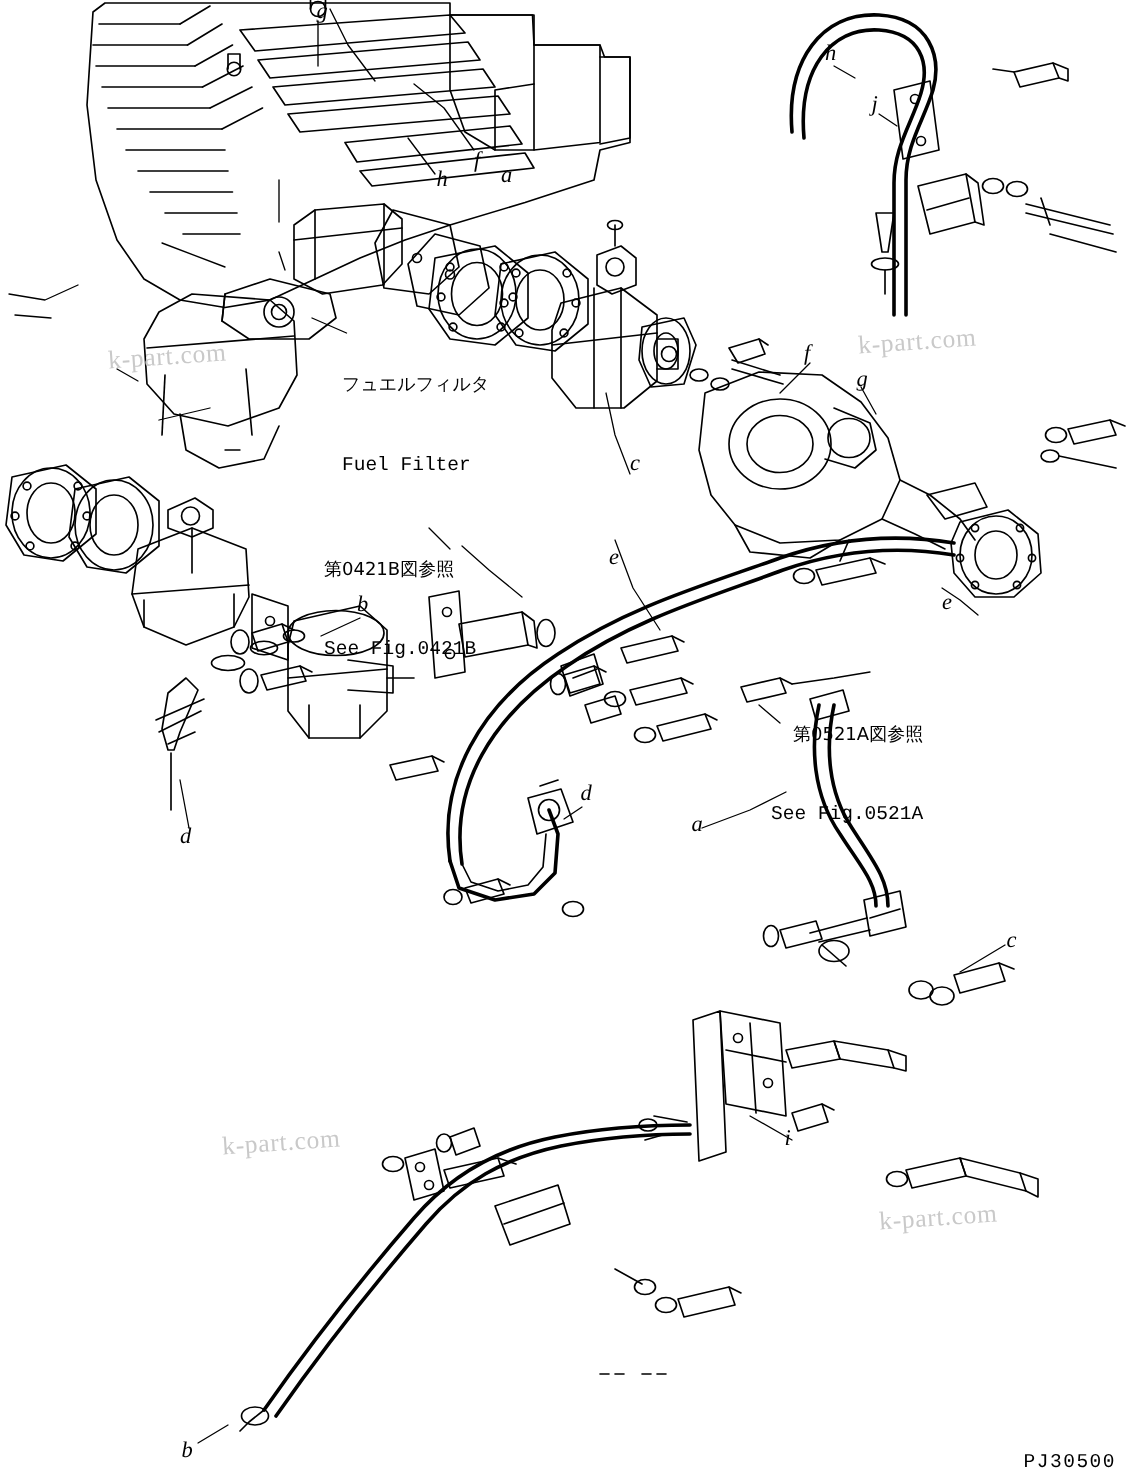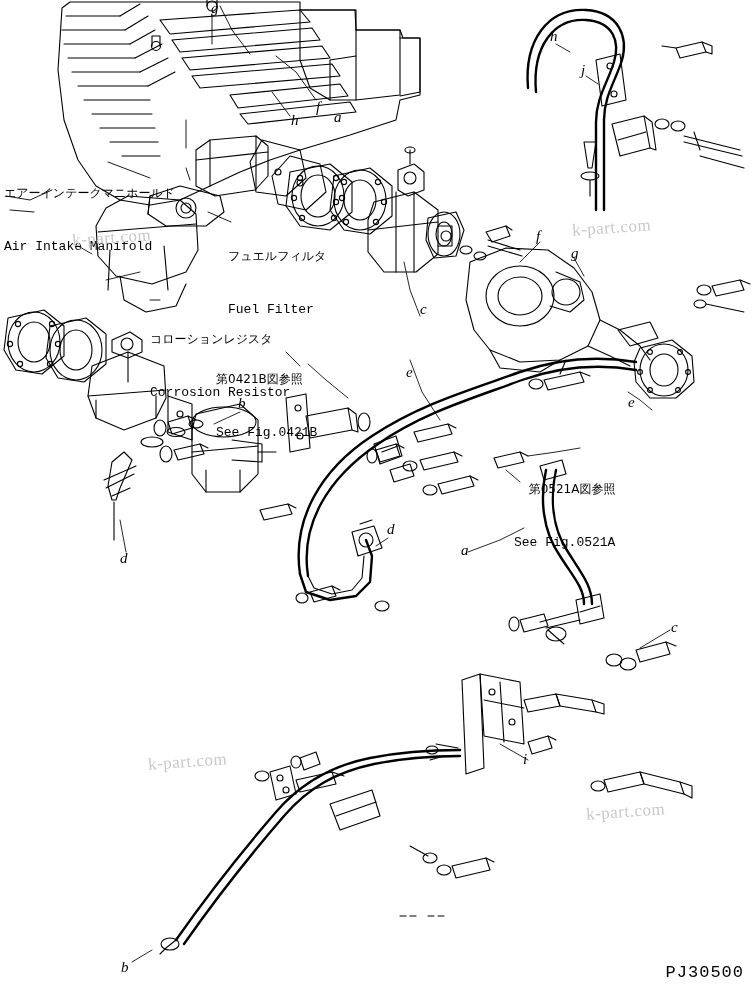--- a/index.html
+++ b/index.html
@@ -36,21 +36,21 @@
     color: #c9c9c9;
     letter-spacing: 0.5px;
     transform: rotate(-4deg);
     user-select: none;
   }
   .partno {
     position: absolute;
     right: 10px;
     bottom: 6px;
     font-family: "Liberation Mono", monospace;
-    font-size: 17px;
+    font-size: 13px;
     letter-spacing: 1px;
     color: #000;
   }
   .nameblk {
     position: absolute;
     white-space: pre;
     line-height: 1.2;
   }
   .nameblk .jpline {
     font-family: "DejaVu Sans", sans-serif;
@@ -439,34 +439,26 @@
         <path d="M286 352 L300 366"></path>
         <path d="M308 364 L326 380 L348 398"></path>
         <path d="M528 456 L556 452 L580 448"></path>
         <path d="M506 470 L520 482"></path>
         <path d="M106 280 L140 272"></path>
         <path d="M78 246 L92 254"></path>
       </g>
     </g>
   </svg>
 
-  <div class="nameblk" style="left:4px; top:148px;">
-    <span class="jpline">エアーインテークマニホールド</span>
-    <span class="enline">Air Intake Manifold</span>
-  </div>
 
   <div class="nameblk" style="left:228px; top:211px;">
     <span class="jpline">フュエルフィルタ</span>
     <span class="enline">Fuel Filter</span>
   </div>
 
-  <div class="nameblk" style="left:150px; top:294px;">
-    <span class="jpline">コローションレジスタ</span>
-    <span class="enline">Corrosion Resistor</span>
-  </div>
 
   <div class="nameblk" style="left:216px; top:334px;">
     <span class="jpline">第0421B図参照</span>
     <span class="enline">See Fig.0421B</span>
   </div>
 
   <div class="nameblk" style="left:514px; top:444px;text-align:right;">
     <span class="jpline">第0521A図参照</span>
     <span class="enline">See Fig.0521A</span>
   </div>

